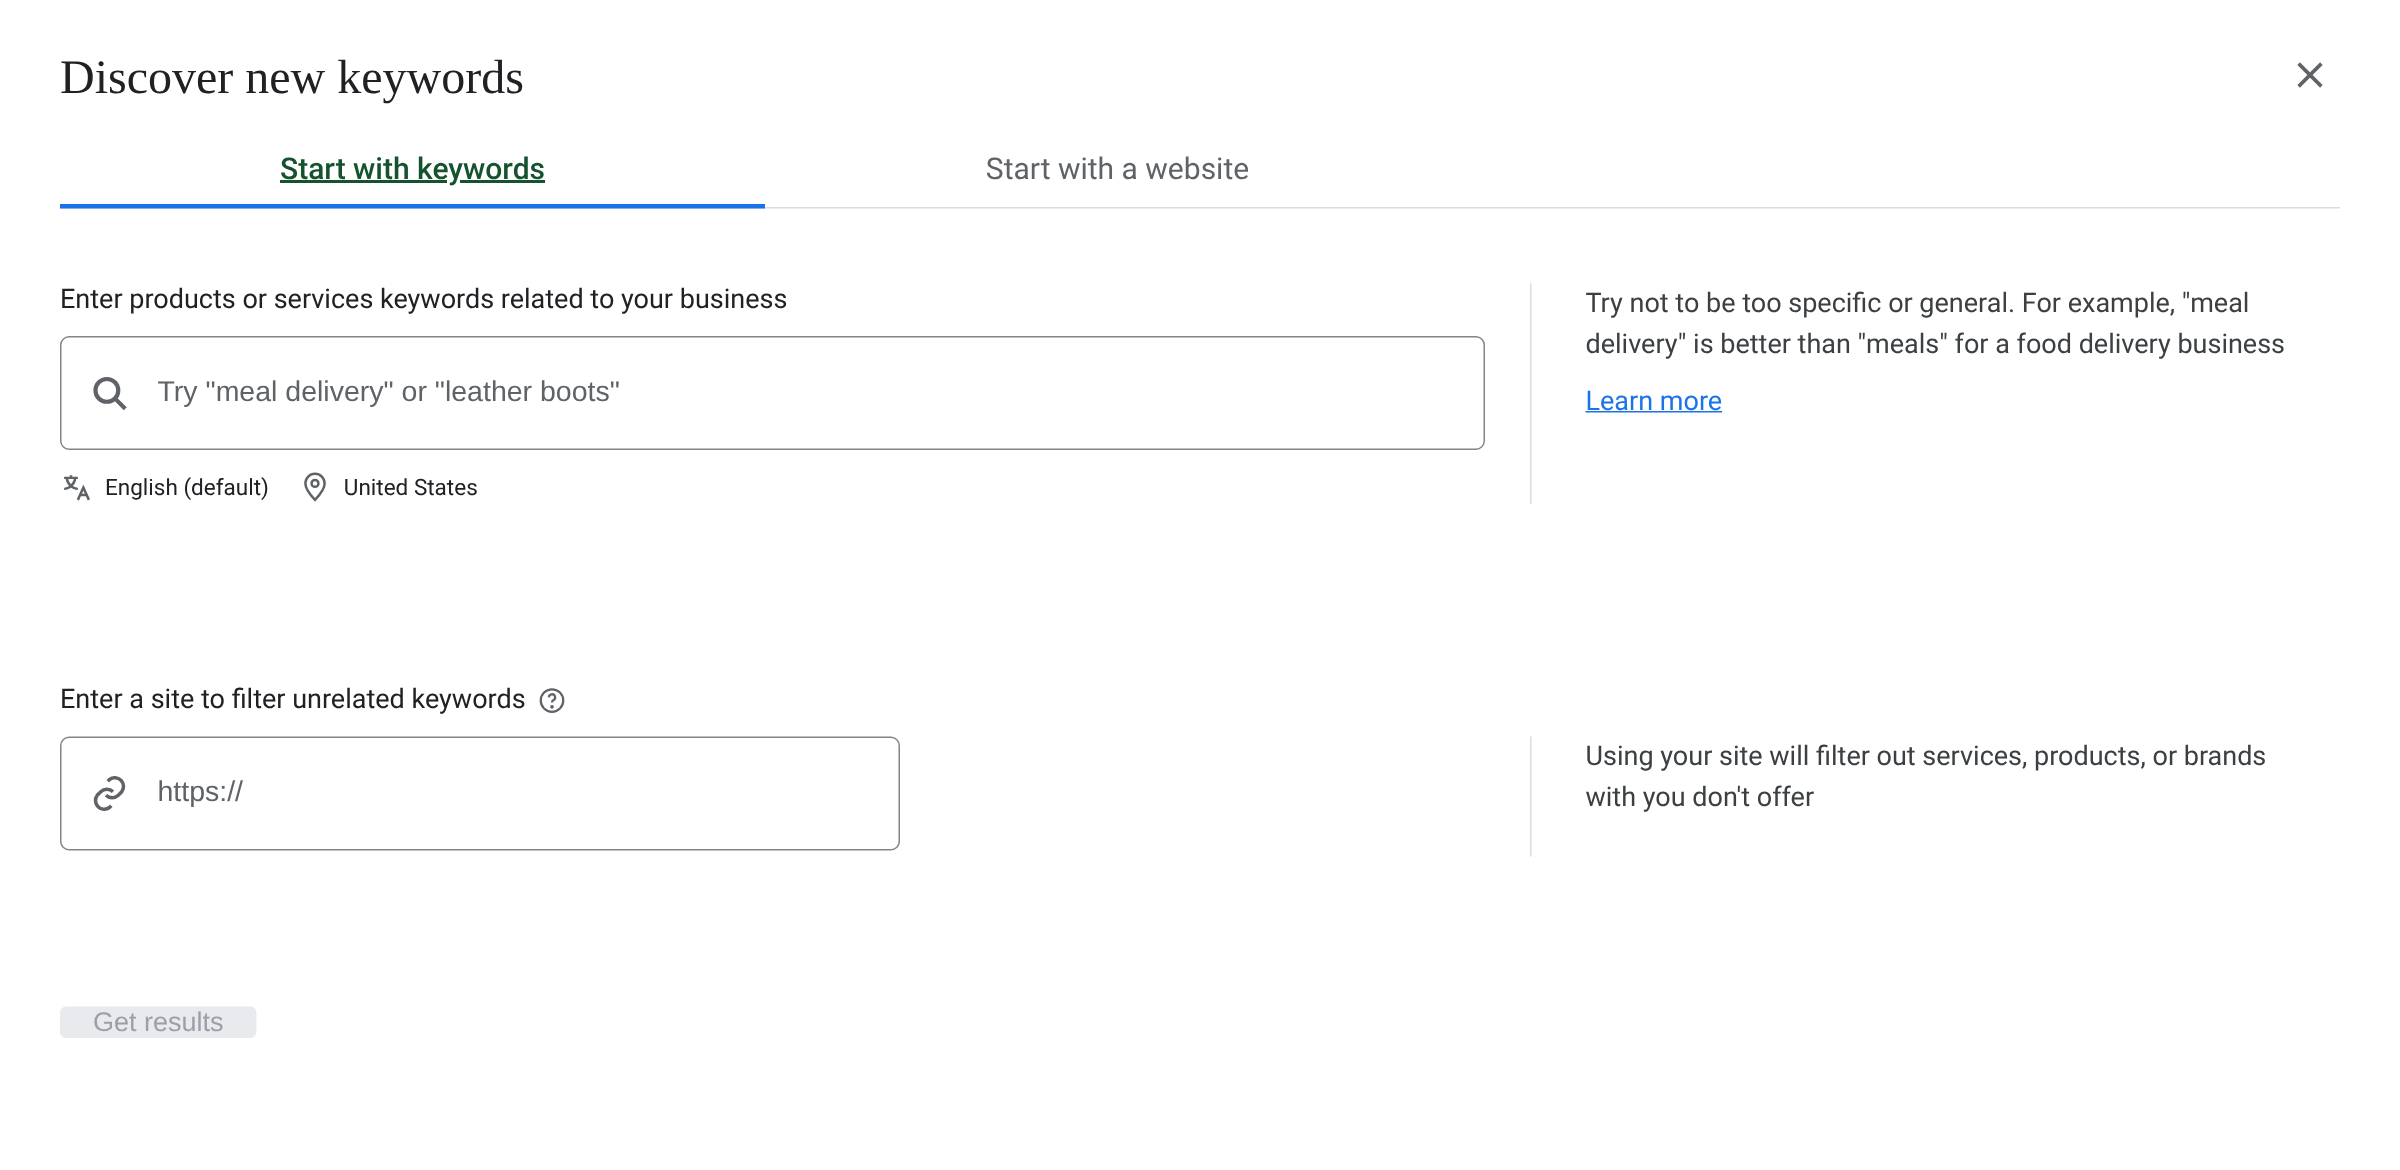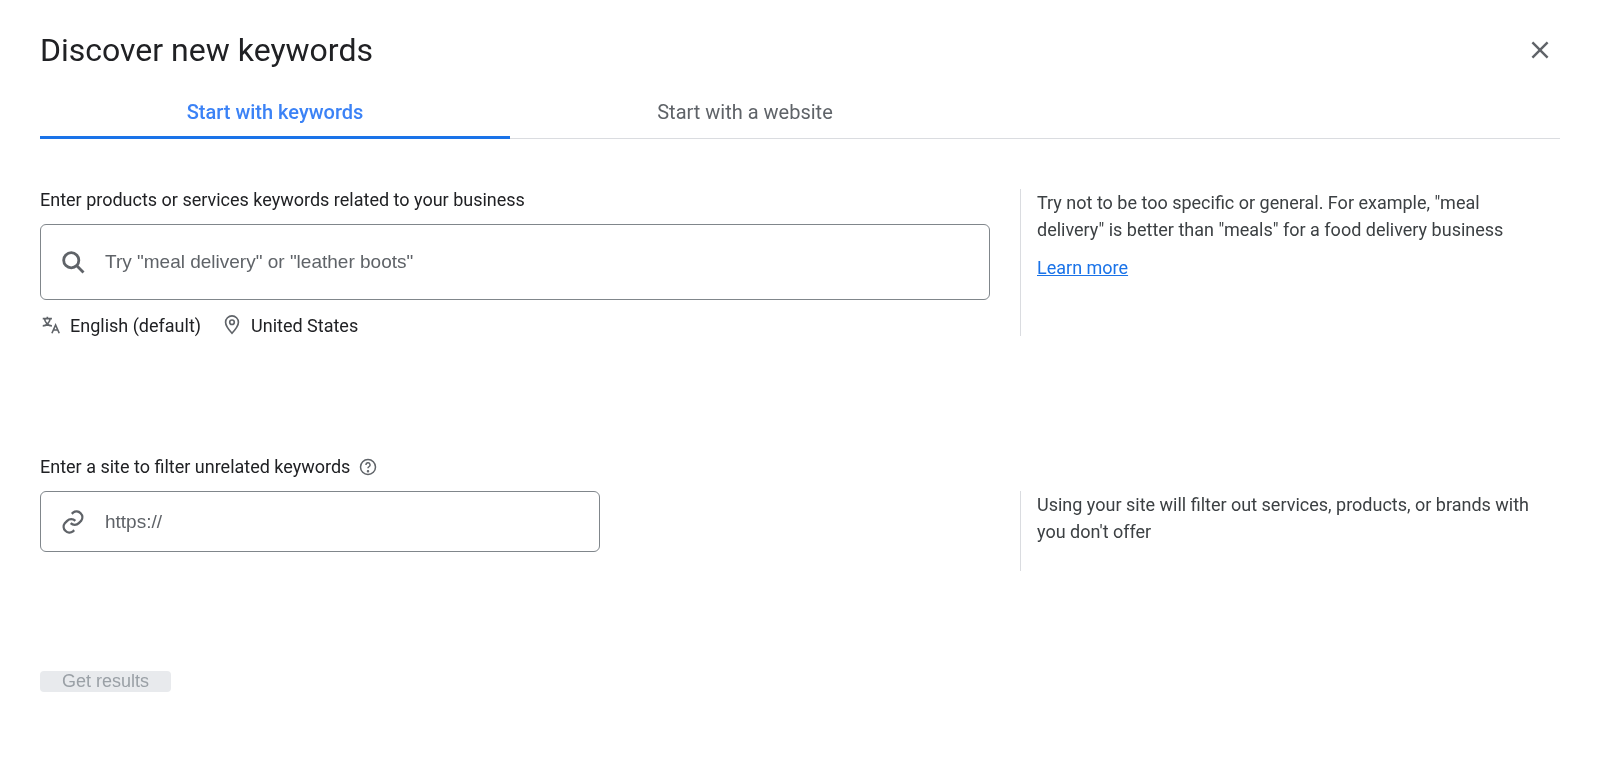--- a/index.html
+++ b/index.html
@@ -14,22 +14,23 @@
       width: 1600px;
       height: 780px;
       position: relative;
     }
     .container {
       padding: 30px 40px;
     }
     .header-row {
       display: flex;
       justify-content: space-between;
-      align-items: center;
+      align-items: flex-end;
       margin-bottom: 18px;
+      font-family: Liberation Serif, serif;
     }
     .title {
       font-size: 32px;
       font-weight: 400;
       color: #202124;
       letter-spacing: 0px;
     }
     .close-btn {
       width: 40px;
       height: 40px;
@@ -51,42 +52,43 @@
     .tab {
       width: 470px;
       text-align: center;
       padding: 12px 0 14px 0;
       font-size: 20px;
       color: #5f6368;
       cursor: pointer;
       position: relative;
     }
     .tab.active {
-      color: #3b82f6;
+      color: #14532d;
       font-weight: 500;
+      text-decoration: underline;
     }
     .tab.active::after {
       content: '';
       position: absolute;
       left: 0;
       right: 0;
       bottom: -1px;
       height: 3px;
       background: #1a73e8;
     }
     .content-row {
       display: flex;
       gap: 30px;
     }
     .left-col {
       width: 950px;
     }
     .right-col {
       width: 520px;
-      padding-left: 16px;
+      padding-left: 36px;
       border-left: 1px solid #dadce0;
     }
     .label {
       font-size: 18px;
       color: #202124;
       margin-bottom: 14px;
       display: block;
     }
     .label-row {
       display: flex;
@@ -111,21 +113,21 @@
       align-items: center;
       border: 1px solid #80868b;
       border-radius: 6px;
       padding: 0 18px;
       background: #fff;
     }
     .input-box.large {
       height: 76px;
     }
     .input-box.small {
-      height: 61px;
+      height: 76px;
       width: 560px;
     }
     .input-box .icon {
       color: #5f6368;
       margin-right: 18px;
       display: flex;
       align-items: center;
       justify-content: center;
     }
     .input-box .icon svg {
@@ -146,21 +148,21 @@
     .meta-row {
       display: flex;
       align-items: center;
       gap: 20px;
       margin-top: 14px;
     }
     .meta-item {
       display: flex;
       align-items: center;
       gap: 8px;
-      font-size: 18px;
+      font-size: 15px;
       color: #202124;
       cursor: pointer;
     }
     .meta-item svg {
       width: 22px;
       height: 22px;
       color: #5f6368;
     }
     .hint-text {
       font-size: 18px;

